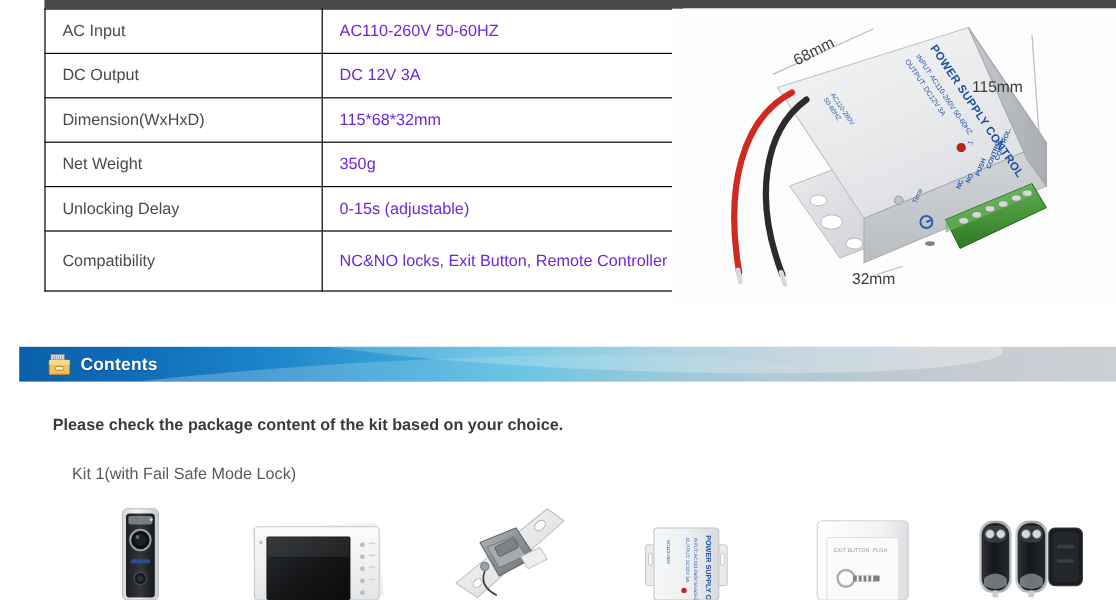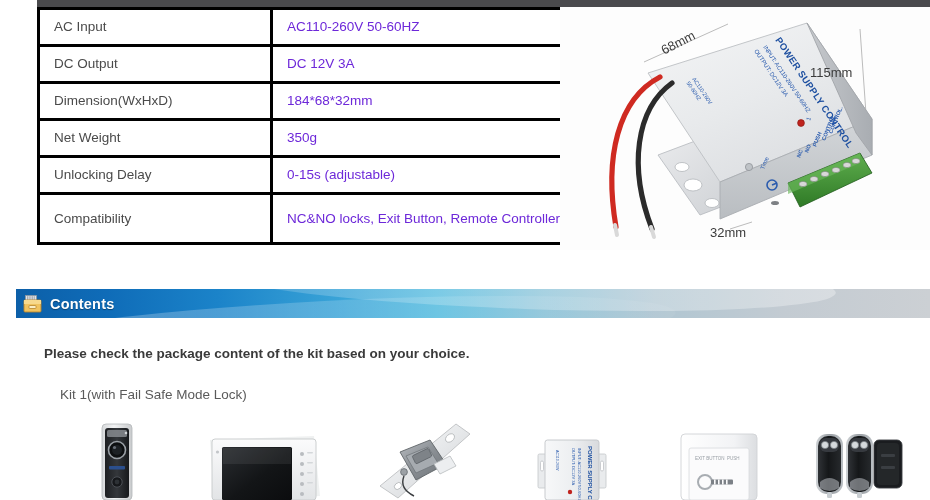--- a/index.html
+++ b/index.html
@@ -37,21 +37,21 @@
 
   .spec-table {
     position: absolute;
     left: 37px;
     top: 0;
     width: 503px;
     border-collapse: collapse;
     table-layout: fixed;
   }
   .spec-table td {
-    border: 3px solid #000000;
+    border: 1px solid #000000;
     padding: 0 0 0 14px;
     font-size: 13.5px;
     color: #4d4d4d;
     vertical-align: middle;
     line-height: 1.45;
   }
   .spec-table td.k {
     width: 216px;
     color: #4a4a4a;
   }
@@ -140,21 +140,21 @@
     border-radius: 50%;
     background: linear-gradient(90deg, rgba(255,255,255,0.16), rgba(255,255,255,0.32));
     transform: rotate(2deg);
     pointer-events: none;
   }
   .banner-inner {
     position: relative;
     display: flex;
     align-items: center;
     height: 100%;
-    padding-left: 7px;
+    padding-left: 24px;
     gap: 7px;
   }
   .folder-icon {
     position: relative;
     width: 20px;
     height: 18px;
     flex: none;
   }
   .banner-title {
     color: #ffffff;
@@ -217,21 +217,21 @@
       <tr>
         <td class="k">AC Input</td>
         <td class="v">AC110-260V 50-60HZ</td>
       </tr>
       <tr>
         <td class="k">DC Output</td>
         <td class="v">DC 12V 3A</td>
       </tr>
       <tr>
         <td class="k">Dimension(WxHxD)</td>
-        <td class="v">184*68*32mm</td>
+        <td class="v">115*68*32mm</td>
       </tr>
       <tr>
         <td class="k">Net Weight</td>
         <td class="v">350g</td>
       </tr>
       <tr>
         <td class="k">Unlocking Delay</td>
         <td class="v">0-15s (adjustable)</td>
       </tr>
       <tr class="tall">

